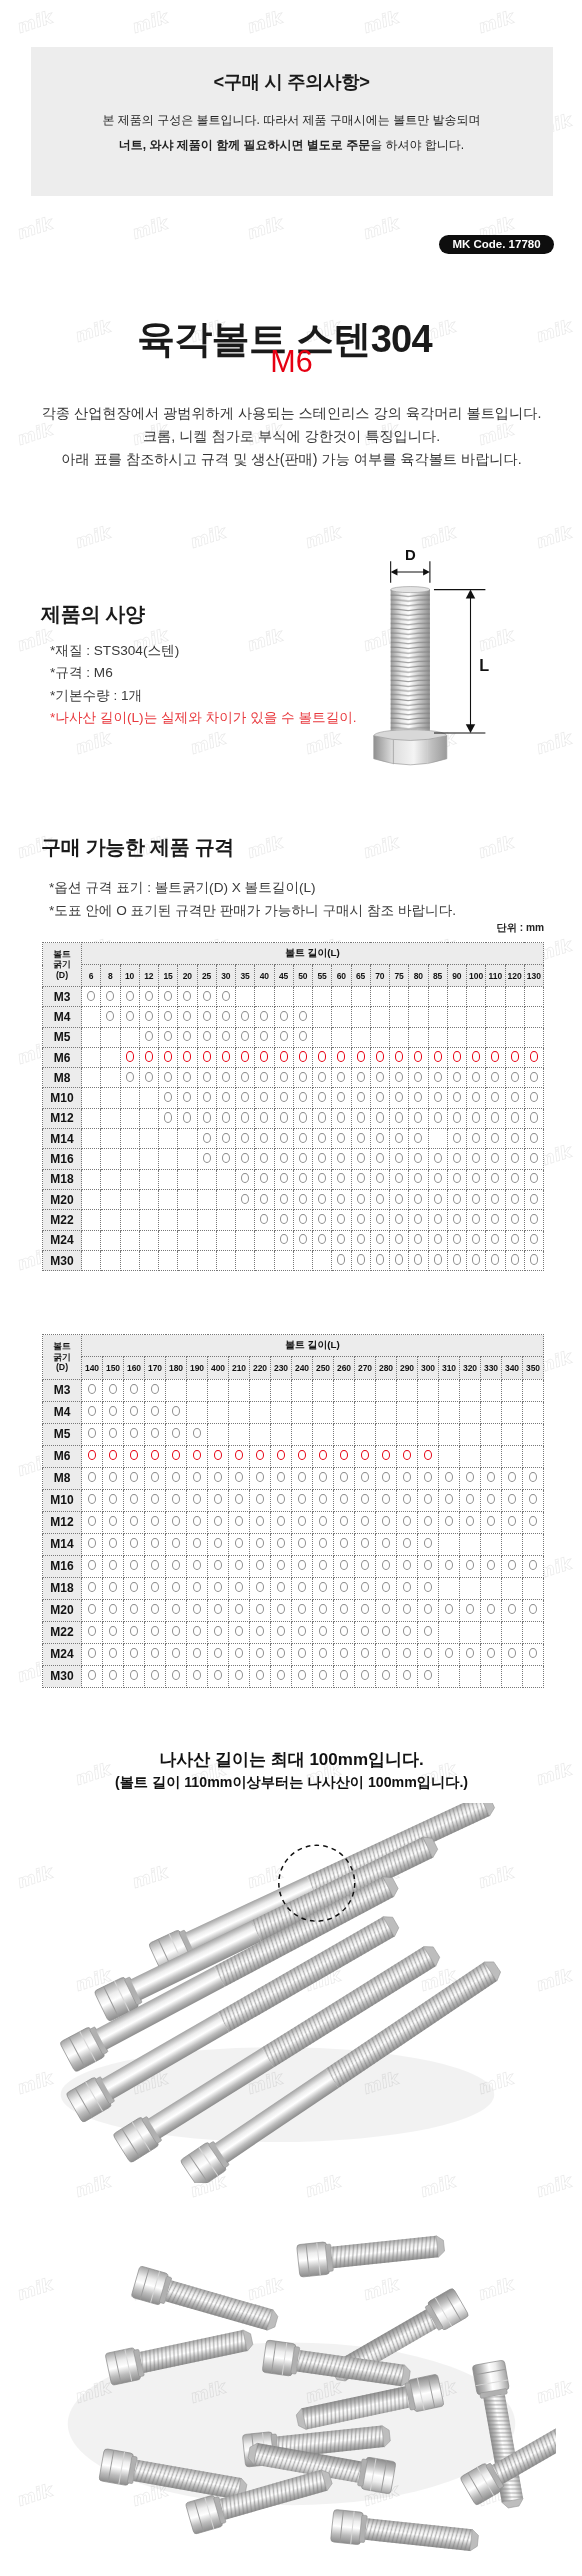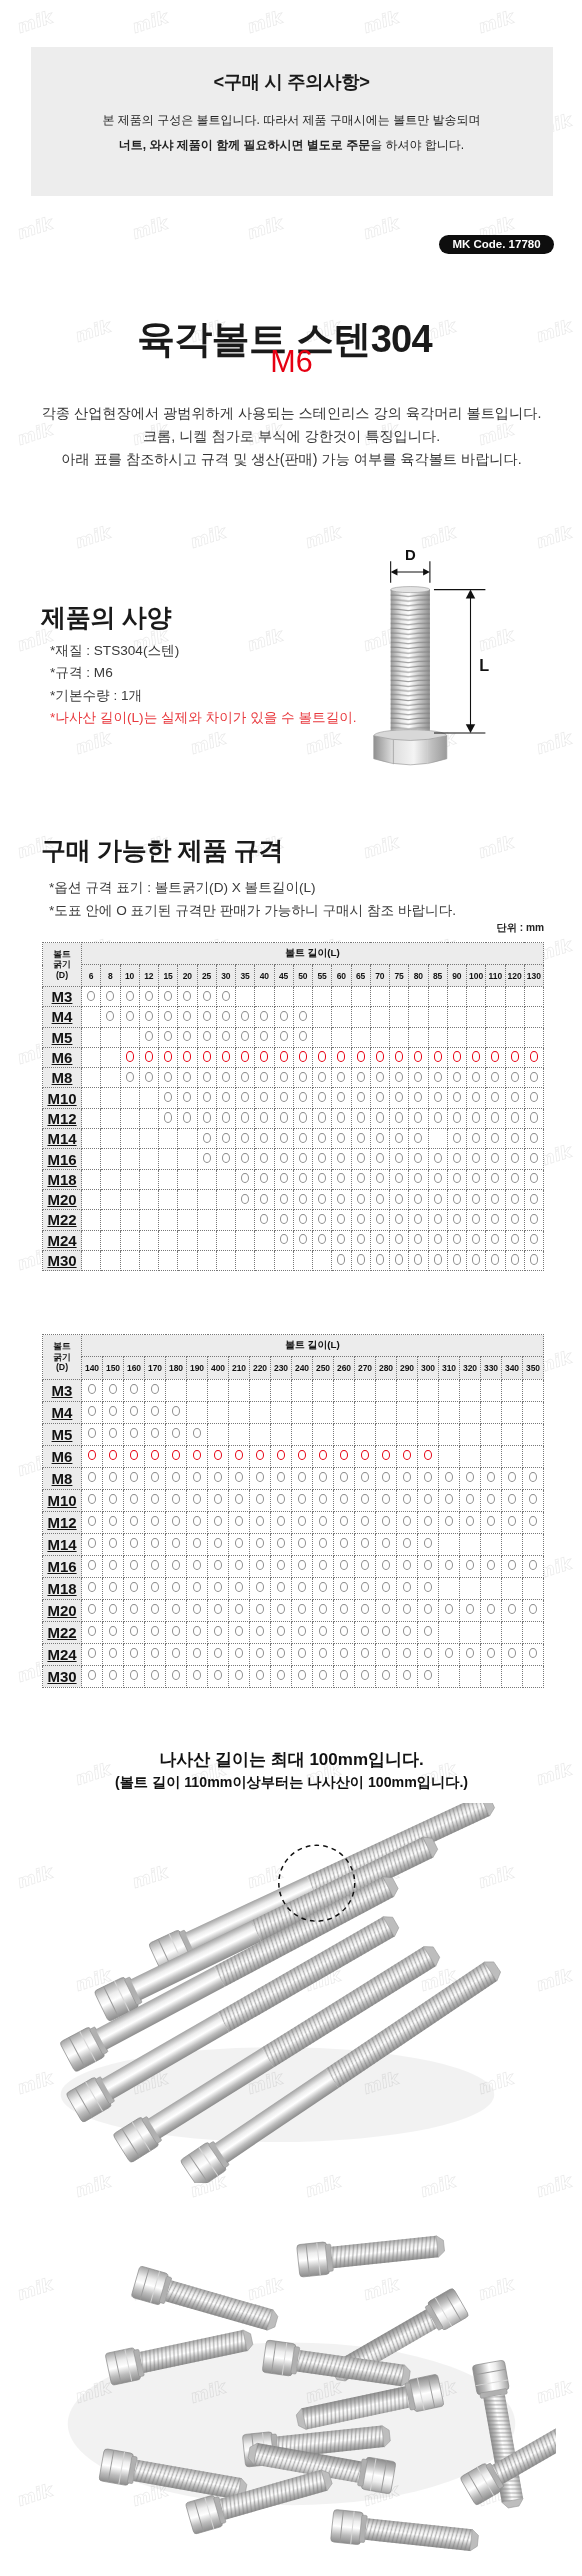--- a/index.html
+++ b/index.html
@@ -15,33 +15,33 @@
   .notice p{margin:0;font-size:12px;color:#222;}
   .notice .n1{margin-top:17.6px;}
   .notice .n2{margin-top:8.1px;}
   .notice .n2 b{font-weight:800;}
   
   .mk-pill{left:439px;top:235px;width:115px;height:19px;background:#0e0e0e;border-radius:9.5px;
            color:#fff;font-size:11.5px;font-weight:700;text-align:center;line-height:19px;}
   .h1{left:0;top:289px;width:569px;text-align:center;font-size:38px;font-weight:800;letter-spacing:-0.7px;}
   .m6{left:0;top:344px;width:583px;text-align:center;font-size:30.5px;font-weight:400;}
   .desc{left:0;top:402px;width:583px;text-align:center;font-size:14.2px;line-height:23px;color:#333;}
-  .sec-h{font-size:25px;font-weight:800;letter-spacing:-0.3px;}
+  .sec-h{font-size:20px;font-weight:800;letter-spacing:-0.3px;}
   .spec-list{left:50px;top:640px;font-size:13.6px;line-height:22.4px;color:#3a3a3a;}
   .rednote{color:#e8383d;}
   .note20{font-size:13.6px;color:#3a3a3a;}
   .unit{font-size:10.2px;font-weight:700;color:#222;}
   
   table.grid{border-collapse:collapse;table-layout:fixed;width:502px;background:#fff;}
   .grid th,.grid td{border:0.7px dotted #777;padding:0;text-align:center;vertical-align:middle;}
   .grid th{background:#ececec;font-weight:700;color:#111;}
   .grid .rowhead{font-size:8.8px;line-height:1.2;}
   .grid .spanhead{font-size:9.8px;}
   .grid .len{font-size:8.5px;}
-  .grid .rl{font-size:15px;text-decoration:underline;}
+  .grid .rl{font-size:12px;}
   .t1 thead tr{height:22px;} .t1 tbody tr{height:20.3px;}
   .t2 thead tr{height:22.4px;} .t2 tbody tr{height:22px;}
   .o{display:inline-block;width:8.1px;height:10.2px;border:1.4px solid #8d8d8d;border-radius:50%;box-sizing:border-box;}
   .o.red{border-color:#e60012;border-width:1.6px;}
   .tnote1{left:0;top:1748px;width:583px;text-align:center;font-size:17px;font-weight:800;color:#111;}
   .tnote2{left:0;top:1773px;width:583px;text-align:center;font-size:14.2px;font-weight:700;color:#111;}
 </style>
 </head>
 <body>
 

